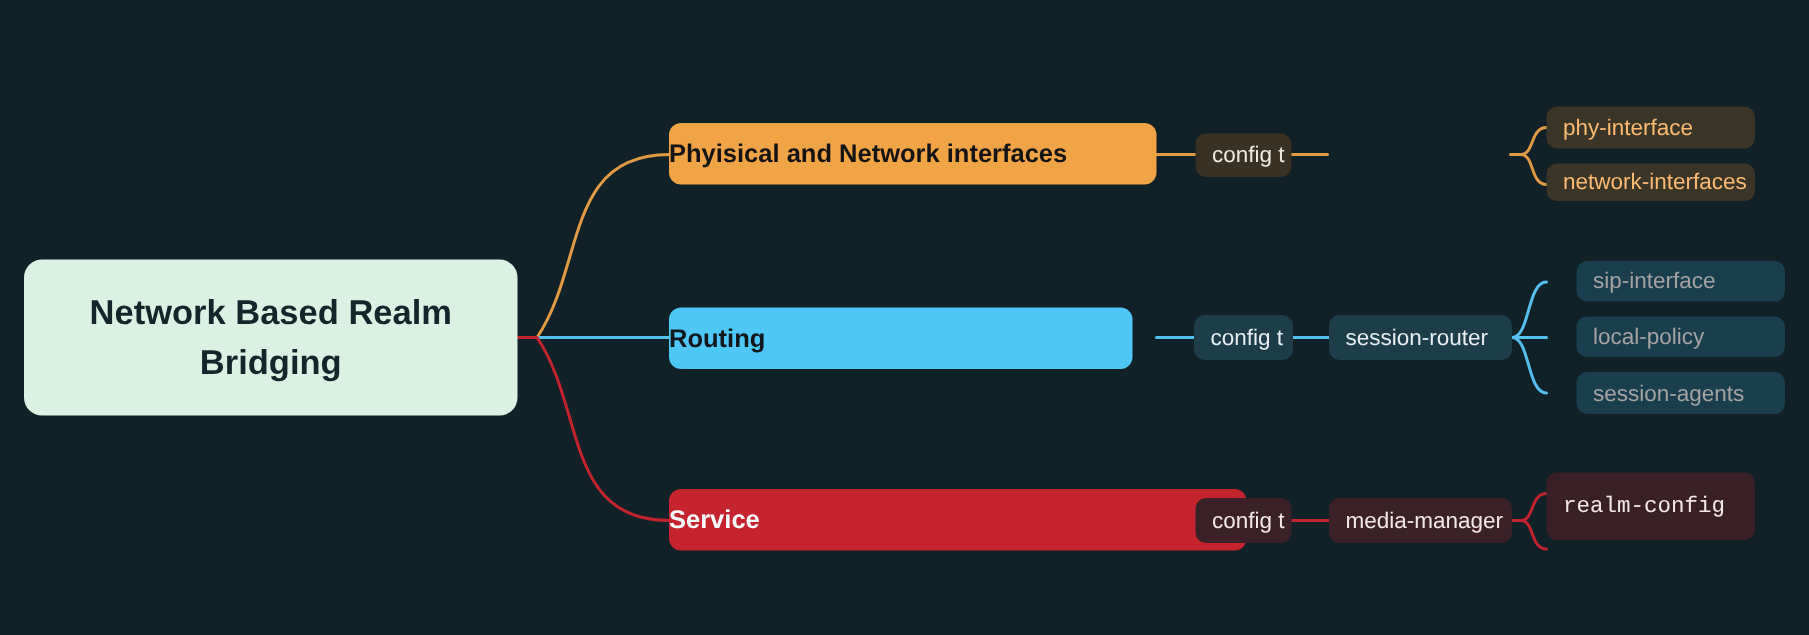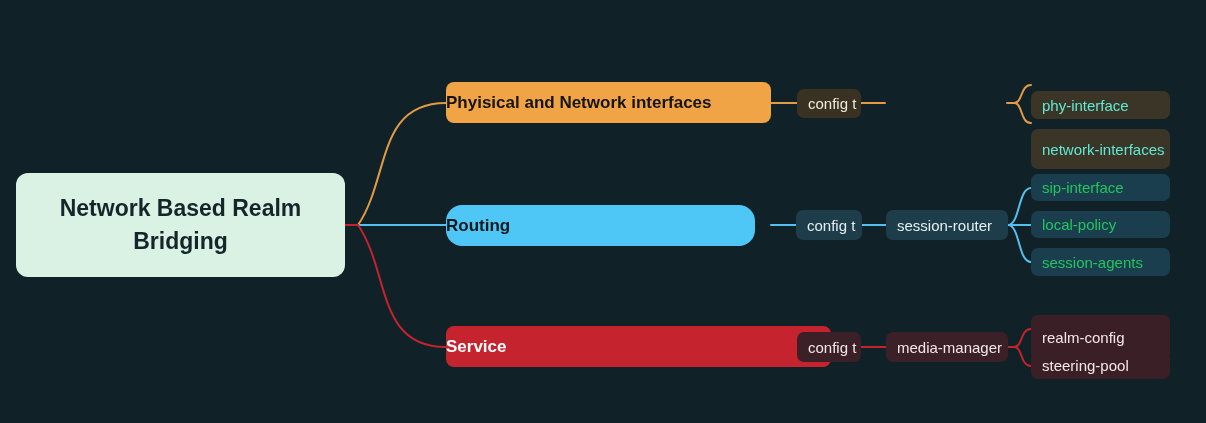--- a/index.html
+++ b/index.html
@@ -45,23 +45,23 @@
   }
   .big.orange { background: #f0a445; color: #141414; }
   .big.blue   { background: #4ec6f6; color: #10181c; }
   .big.red    { background: #c5242e; color: #ffffff; }
   .small, .leaf {
     font-size: 15px;
     border-radius: 7px;
     padding-left: 11px;
   }
   .olive       { background: #393122; color: #efeadd; }
-  .olive-leaf  { background: #3b3527; color: #5eead4; margin-top: 20px; }
+  .olive-leaf  { background: #3b3527; color: #fdba74; }
   .teal        { background: #1d3d4b; color: #e6eef2; }
-  .teal-leaf   { background: #1a3e4d; color: #22c55e; }
+  .teal-leaf   { background: #1a3e4d; color: #a3a3a3; margin-left: 20px; }
   .maroon      { background: #3b2127; color: #f3e7e9; }
   .maroon-leaf { background: #3a2026; color: #f3e7e9; }
   .selected {
     background: #332e1e;
     border: 2px solid #3f85b8;
     border-radius: 8px;
   }
 </style>
 </head>
 <body>
@@ -97,28 +97,27 @@
       <path d="M1014,347 C 1023,347 1020,329 1031,329"></path>
       <path d="M1014,347 C 1023,347 1020,366 1031,366"></path>
     </g>
   </svg>
 
   <div class="node root" style="left:16px; top:173px; width:329px; height:104px;">Network Based Realm Bridging</div>
 
   <div class="node big orange" style="left:446px; top:82px; width:325px; height:41px;">Phyisical and Network interfaces</div>
   <div class="node small olive" style="left:797px; top:89px; width:64px; height:29px;">config t</div>
   <div class="node leaf olive-leaf" style="left:1031px; top:71px; width:139px; height:28px;">phy-interface</div>
-  <div class="node leaf olive-leaf" style="left:1031px; top:109px; width:139px; height:40px;">network-interfaces</div>
+  <div class="node leaf olive-leaf" style="left:1031px; top:109px; width:139px; height:25px;">network-interfaces</div>
 
-  <div class="node big blue" style="left:446px; top:205px; width:309px; height:41px;border-radius:16px;">Routing</div>
+  <div class="node big blue" style="left:446px; top:205px; width:309px; height:41px;">Routing</div>
   <div class="node small teal" style="left:796px; top:210px; width:66px; height:30px;">config t</div>
   <div class="node small teal" style="left:886px; top:210px; width:122px; height:30px;">session-router</div>
   <div class="node leaf teal-leaf" style="left:1031px; top:174px; width:139px; height:27px;">sip-interface</div>
   <div class="node leaf teal-leaf" style="left:1031px; top:211px; width:139px; height:27px;">local-policy</div>
   <div class="node leaf teal-leaf" style="left:1031px; top:248px; width:139px; height:28px;">session-agents</div>
 
   <div class="node big red" style="left:446px; top:326px; width:385px; height:41px;">Service</div>
   <div class="node small maroon" style="left:797px; top:332px; width:64px; height:30px;">config t</div>
   <div class="node small maroon" style="left:886px; top:332px; width:122px; height:30px;">media-manager</div>
-  <div class="node leaf maroon-leaf" style="left:1031px; top:315px; width:139px; height:45px;">realm-config</div>
-  <div class="node leaf maroon-leaf" style="left:1031px; top:352px; width:139px; height:27px;">steering-pool</div>
+  <div class="node leaf maroon-leaf" style="left:1031px; top:315px; width:139px; height:45px;font-family:Liberation Mono, monospace;">realm-config</div>
 
 </div>
 
 </body></html>

